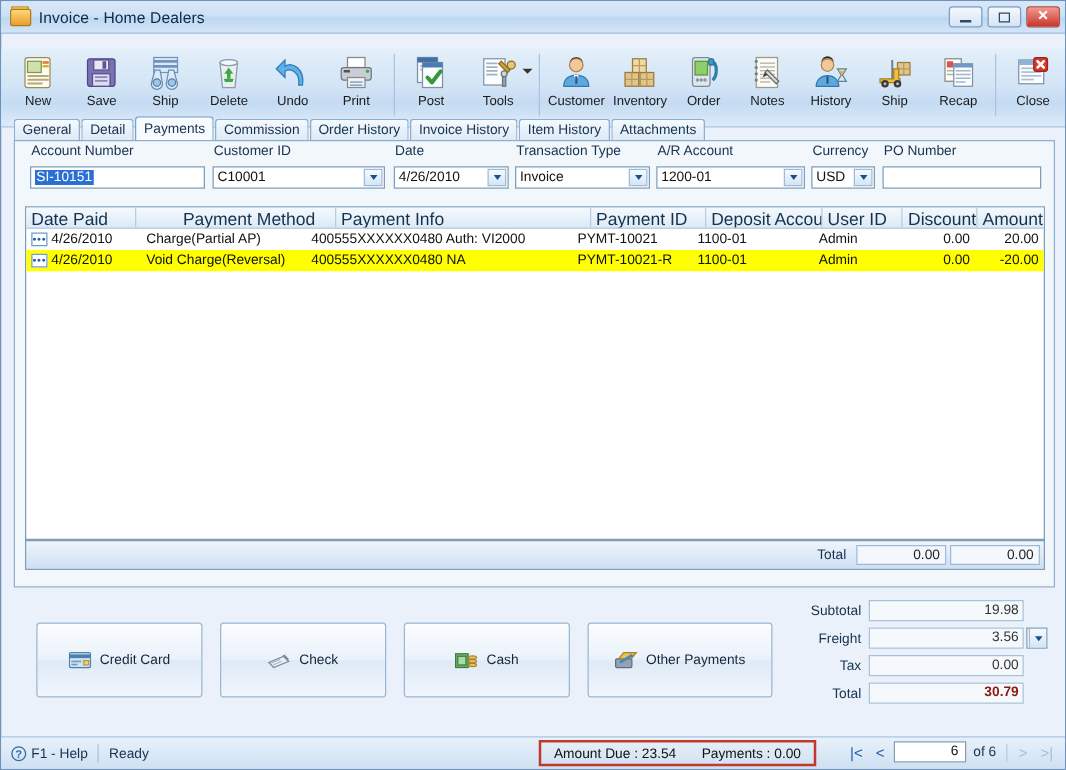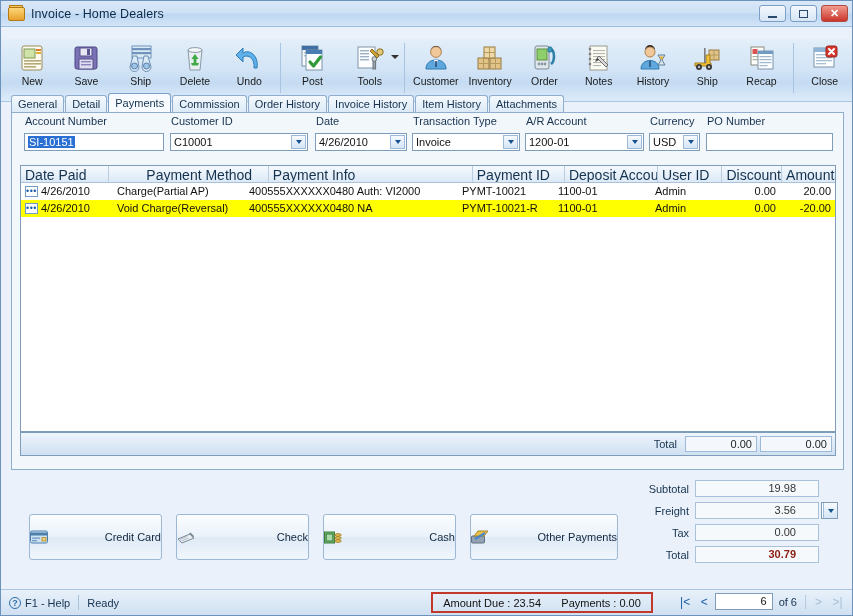--- a/index.html
+++ b/index.html
@@ -91,30 +91,30 @@
   .gtotal{position:absolute;left:8px;top:319px;width:816px;height:24px;
     border:1px solid #7f9db9;box-sizing:border-box;
     background:linear-gradient(to bottom,#eef5fc,#cfe0f2);display:flex;align-items:center;
     justify-content:flex-end;}
   .gtotal .lbl{font-size:11px;color:#16324f;margin-right:8px;}
   .gtbox{width:72px;height:16px;border:1px solid #9dbadb;background:#f4f8fc;box-sizing:border-box;
     font-size:11px;color:#222;text-align:right;padding:0 4px;line-height:14px;margin-right:3px;}
 
   
   .paybtns{position:absolute;left:28px;top:497px;display:flex;gap:14px;}
-  .paybtn{width:133px;height:46px;border:1px solid #9cb8d4;border-radius:3px;box-sizing:border-box;
+  .paybtn{width:133px;height:60px;border:1px solid #9cb8d4;border-radius:3px;box-sizing:border-box;
     background:linear-gradient(to bottom,#fbfdff 0%,#eaf2fa 48%,#dfeaf6 52%,#f0f6fc 100%);
-    display:flex;align-items:center;justify-content:space-between;gap:7px;font-size:11px;color:#12263c;cursor:default;margin-top:16px;}
+    display:flex;align-items:center;justify-content:center;gap:7px;font-size:11px;color:#12263c;cursor:default;}
   .pb-ico{width:18px;height:15px;position:relative;flex:none;}
 
   .summary{position:absolute;left:632px;top:478px;width:205px;}
   .srow{display:flex;align-items:center;height:19px;margin-bottom:3px;}
   .srow .slabel{width:56px;text-align:right;font-size:11px;color:#16324f;padding-right:6px;}
   .sbox{flex:1;height:17px;border:1px solid #a9c2da;background:#f6f9fc;box-sizing:border-box;
-    font-size:11px;color:#333;text-align:right;padding:0 22px;line-height:15px;}
+    font-size:11px;color:#333;text-align:right;padding:0 3px;line-height:15px;}
   .sbox.bold{color:#8b1a10;font-weight:bold;}
   .freight-combo{width:17px;height:17px;border:1px solid #7f9db9;background:#fff;margin-left:2px;
     box-sizing:border-box;display:flex;align-items:center;font-size:9px;color:#111;
     padding-left:1px;overflow:hidden;position:relative;}
   .fc-btn{position:absolute;right:0;top:0;width:14px;height:15px;
     background:linear-gradient(to bottom,#f6fafe,#d5e5f5);border-left:1px solid #9dbadb;
     display:flex;align-items:center;justify-content:center;box-sizing:border-box;}
 
   
   .statusbar{position:absolute;left:0;bottom:0;width:851px;height:25px;
@@ -221,20 +221,34 @@
 
     <div class="tb-item">
       <div class="tb-ico">
         <svg width="30" height="30" viewBox="0 0 30 30">
           <path d="M23 25 C25 12 15 6 9 10 L9 5 L2 12 L9 19 L9 14 C14 11 21 15 20 25 Z" fill="#5fb0e8" stroke="#2f7cb8" stroke-width="1"></path>
         </svg>
       </div>
       <div class="lbl">Undo</div>
     </div>
 
+    <div class="tb-item">
+      <div class="tb-ico">
+        <svg width="30" height="30" viewBox="0 0 30 30">
+          <rect x="8" y="3" width="14" height="8" fill="#fff" stroke="#8a8a8a"></rect>
+          <rect x="3" y="11" width="24" height="10" rx="2" fill="#c9ced4" stroke="#70767d"></rect>
+          <rect x="5" y="13" width="5" height="2" fill="#4d5359"></rect>
+          <circle cx="24" cy="14" r="1.4" fill="#3faa45"></circle>
+          <rect x="8" y="19" width="14" height="8" fill="#eef3f8" stroke="#8a8a8a"></rect>
+          <rect x="10" y="22" width="10" height="1.3" fill="#8fa8c0"></rect>
+          <rect x="10" y="24.5" width="10" height="1.3" fill="#8fa8c0"></rect>
+        </svg>
+      </div>
+      <div class="lbl">Print</div>
+    </div>
 
     <div class="tb-sep"></div>
 
     <div class="tb-item">
       <div class="tb-ico">
         <svg width="30" height="30" viewBox="0 0 30 30">
           <rect x="4" y="3" width="16" height="20" fill="#f6fafd" stroke="#7c93aa"></rect>
           <rect x="4" y="3" width="16" height="4" fill="#3f6fa5"></rect>
           <rect x="6" y="9" width="12" height="1.4" fill="#aebfd0"></rect>
           <rect x="6" y="12" width="12" height="1.4" fill="#aebfd0"></rect>

